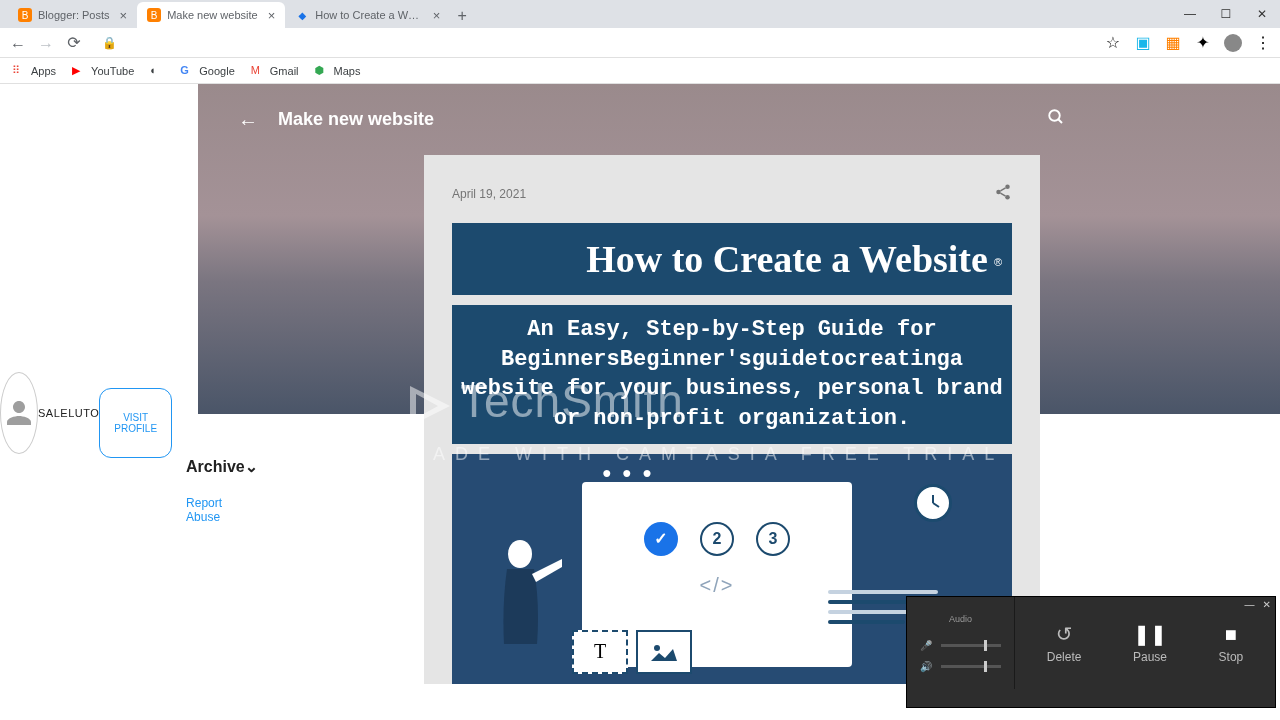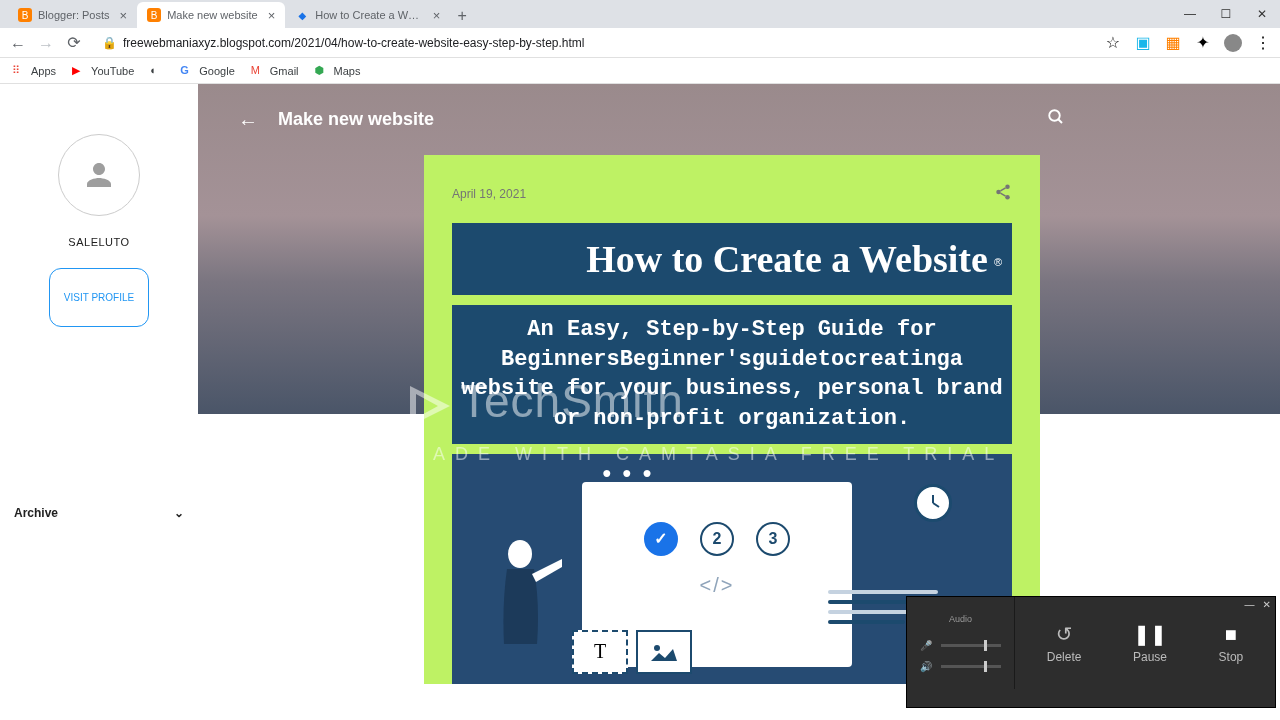--- a/index.html
+++ b/index.html
@@ -25,37 +25,37 @@
 .addr-icons { display: flex; gap: 12px; align-items: center; }
 .addr-icon { width: 18px; height: 18px; display: flex; align-items: center; justify-content: center; }
 
 
 .bookmarks-bar { height: 26px; background: #fff; display: flex; align-items: center; padding: 0 12px; gap: 16px; border-bottom: 1px solid #e0e0e0; }
 .bookmark { display: flex; align-items: center; gap: 5px; font-size: 11px; color: #3c4043; }
 .bm-icon { width: 14px; height: 14px; }
 
 
 .page { display: flex; height: calc(720px - 92px); }
-.sidebar { width: 198px; background: #fff; display: flex; flex-direction: column; align-items: center; padding-top: 50px; }
+.sidebar { width: 198px; background: #fff; display: flex; flex-direction: row; align-items: center; padding-top: 50px; }
 .avatar-circle { width: 82px; height: 82px; border: 1px solid #ccc; border-radius: 50%; display: flex; align-items: center; justify-content: center; margin-bottom: 20px; }
 .avatar-icon { width: 36px; height: 36px; color: #9e9e9e; }
 .sidebar-name { font-size: 11px; color: #212121; margin-bottom: 20px; letter-spacing: 0.5px; }
 .visit-profile { font-size: 10px; color: #2196f3; border: 1px solid #2196f3; border-radius: 12px; padding: 23px 14px; background: #fff; }
 .sidebar-footer { width: 100%; margin-top: auto; margin-bottom: 180px; }
-.archive-row { display: flex; justify-content: space-between; align-items: center; padding: 12px 14px; font-size: 12px; color: #212121; font-weight: 600; }
+.archive-row { display: flex; justify-content: space-between; align-items: center; padding: 12px 14px; font-size: 16px; color: #212121; font-weight: 600; }
 .report-abuse { padding: 8px 14px; font-size: 12px; color: #2196f3; }
 
 .content { flex: 1; position: relative; }
 .hero-bg { position: absolute; top: 0; left: 0; right: 0; height: 330px; background: linear-gradient(180deg, #9a8a8c 0%, #a49297 40%, #7a7580 60%, #4a5568 100%); }
 .blog-header { position: relative; display: flex; align-items: center; padding: 24px 215px 24px 40px; gap: 20px; color: #fff; }
 .back-arrow { font-size: 20px; }
 .blog-title { font-size: 18px; font-weight: 600; }
 .search-btn { margin-left: auto; font-size: 18px; }
 
-.post-card { position: relative; background: #bef264; width: 616px; margin-left: 226px; padding: 28px 28px 0 28px; }
+.post-card { position: relative; background: #e5e5e5; width: 616px; margin-left: 226px; padding: 28px 28px 0 28px; }
 .post-meta { display: flex; justify-content: space-between; align-items: center; margin-bottom: 18px; }
 .post-date { font-size: 12px; color: #757575; }
 .share-icon { color: #757575; }
 
 .post-banner-1 { background: #1c4a6e; color: #fff; text-align: right; padding: 14px 10px; margin-bottom: 10px; }
 .banner-h1 { font-size: 38px; font-weight: 800; font-family: Georgia, serif; }
 .banner-r { font-size: 11px; vertical-align: super; margin-left: 6px; }
 .post-banner-2 { background: #1c4a6e; color: #fff; text-align: center; padding: 10px 6px; margin-bottom: 10px; }
 .banner-sub { font-size: 22px; font-weight: 700; line-height: 1.35; font-family: Liberation Mono, monospace; }
 
@@ -123,21 +123,20 @@
   </div>
   <div class="new-tab">+</div>
 </div>
 
 <div class="address-bar">
   <div class="nav-btn">←</div>
   <div class="nav-btn disabled">→</div>
   <div class="nav-btn">⟳</div>
   <div class="url-bar">
     <span>🔒</span>
-    <span class="url-text">freewebmaniaxyz.blogspot.com/2021/04/how-to-create-website-easy-step-by-step.html</span>
   </div>
   <div class="addr-icons">
     <span class="addr-icon">☆</span>
     <span class="addr-icon" style="color:#1ab7ea">▣</span>
     <span class="addr-icon" style="color:#ff8000">▦</span>
     <span class="addr-icon">✦</span>
     <span class="addr-icon" style="background:#888;border-radius:50%"> </span>
     <span class="addr-icon">⋮</span>
   </div>
 </div>
@@ -175,20 +174,21 @@
           <path d="M12 12c2.21 0 4-1.79 4-4s-1.79-4-4-4-4 1.79-4 4 1.79 4 4 4zm0 2c-2.67 0-8 1.34-8 4v2h16v-2c0-2.66-5.33-4-8-4z"></path>
         </svg>
     </div>
     <div class="sidebar-name">SALELUTO</div>
     <button class="visit-profile">VISIT PROFILE</button>
     <div class="sidebar-footer">
       <div class="archive-row">
         <span>Archive</span>
         <span>⌄</span>
       </div>
+      <div class="report-abuse">Report Abuse</div>
     </div>
   </div>
 
   <div class="content">
     <div class="hero-bg"></div>
 
     <div class="watermark">
       <div class="wm-logo">
         <svg width="44" height="44" viewBox="0 0 44 44">
             <path d="M2 2 L42 22 L2 42 Z M8 10 L8 34 L30 22 Z" fill="rgba(255,255,255,0.5)"></path>

